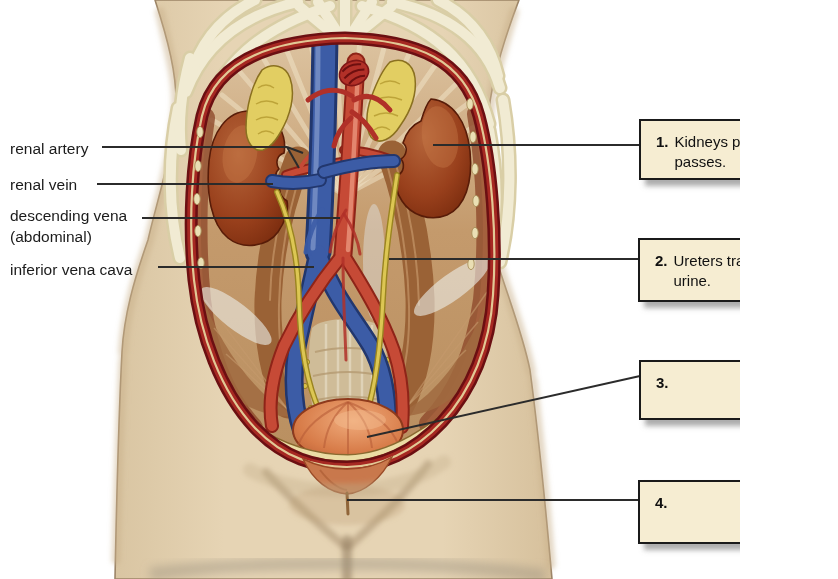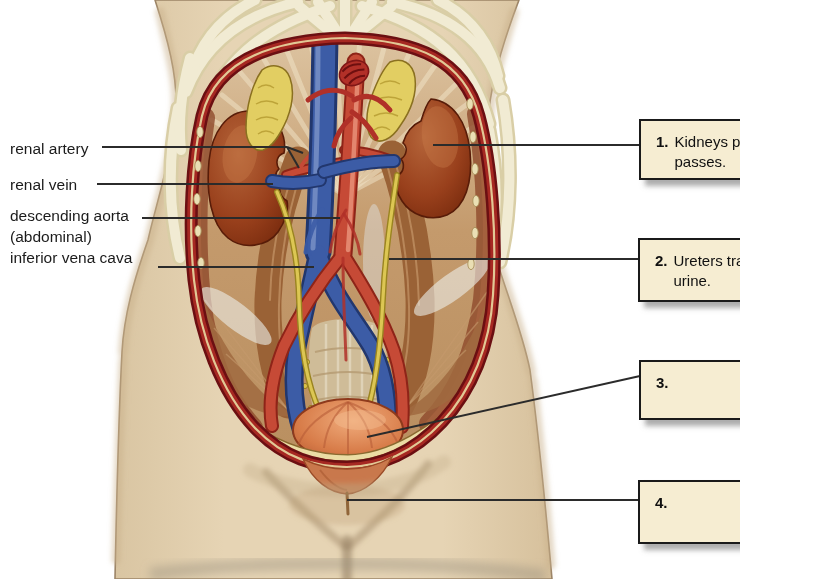--- a/index.html
+++ b/index.html
@@ -346,22 +346,22 @@
     <path d="M158,267 L314,267"></path>
     <path d="M433,145 L639,145"></path>
     <path d="M389,259 L638,259"></path>
     <path d="M367,437 L640,376"></path>
     <path d="M347,500 L638,500"></path>
   </g>
 </svg>
 
 <div class="label" style="left:10px;top:138px;">renal artery</div>
 <div class="label" style="left:10px;top:174px;text-align:right;">renal vein</div>
-<div class="label wrap" style="left:10px;top:205px;">descending aorta (abdominal)</div>
-<div class="label" style="left:10px;top:247px;">inferior vena cava</div>
+<div class="label wrap" style="left:10px;top:205px;">descending vena (abdominal)</div>
+<div class="label" style="left:10px;top:259px;">inferior vena cava</div>
 
 <div class="callout" style="left:639px;top:119px;width:190px;height:61px;">
   <span class="num">1.</span>
   <span class="txt">Kidneys produce passes.</span>
 </div>
 <div class="callout" style="left:638px;top:238px;width:192px;height:64px;">
   <span class="num">2.</span>
   <span class="txt">Ureters transport urine.</span>
 </div>
 <div class="callout" style="left:639px;top:360px;width:191px;height:60px;">

